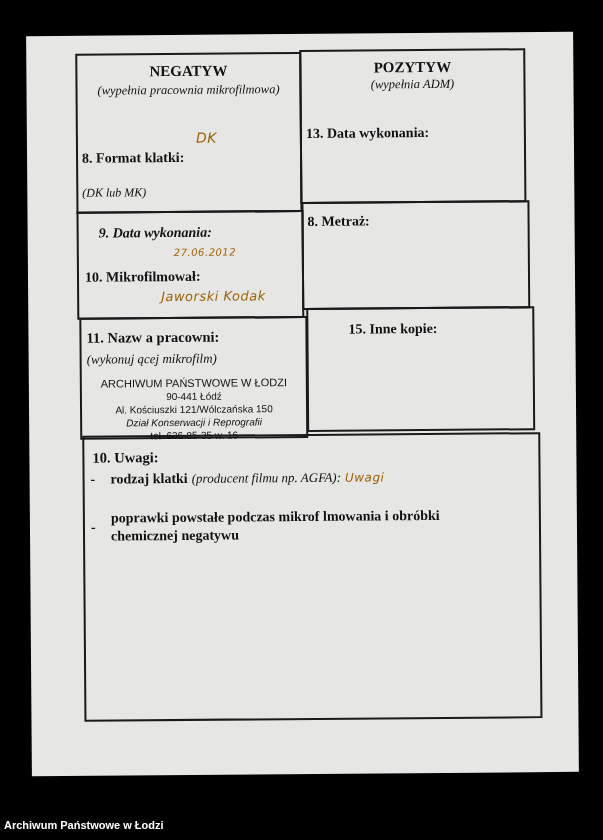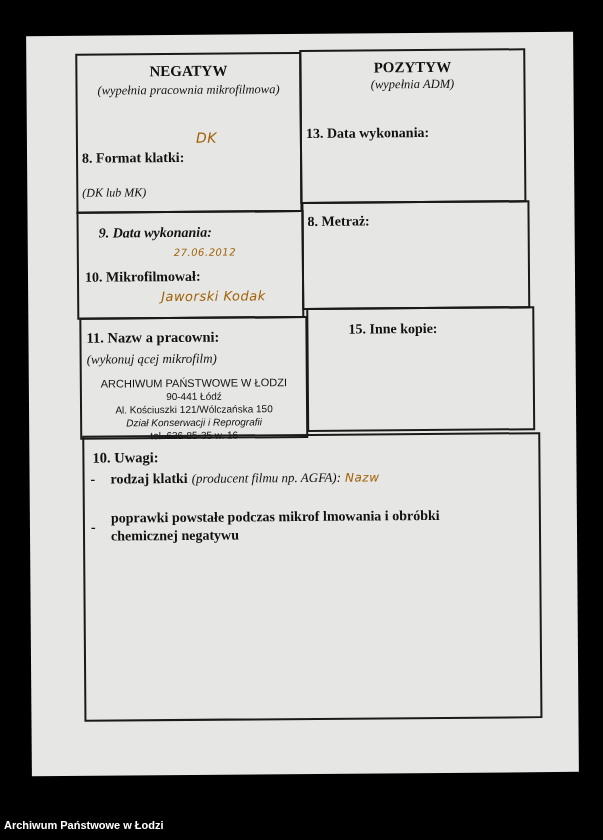--- a/index.html
+++ b/index.html
@@ -79,21 +79,21 @@
     <div class="cell" style="left:229px;top:256px;width:228px;height:124px;">
       <div class="lbl" style="left:4px;top:12px;margin-left:36px;">15. Inne kopie:</div>
     </div>
 
     <div class="cell" style="left:4px;top:382px;width:458px;height:286px;">
       <div class="lbl" style="left:8px;top:12px;font-size:14.5px;">10. Uwagi:</div>
       <div class="bullet" style="left:6px;top:34px;">-</div>
       <div style="position:absolute;left:26px;top:32px;white-space:nowrap;">
         <span class="bold" style="font-size:14px;">rodzaj klatki</span>
         <span class="ital" style="font-size:13px;">(producent filmu np. AGFA):</span>
-        <span class="hand" style="position:static;font-size:12px;">Nazw</span>
+        <span class="hand" style="position:static;font-size:12px;">Uwagi</span>
       </div>
       <div class="bullet" style="left:6px;top:82px;">-</div>
       <div class="bold" style="position:absolute;left:26px;top:72px;font-size:14px;line-height:18px;white-space:nowrap;">
         <div>poprawki powstałe podczas mikrof lmowania i obróbki</div>
         <div>chemicznej negatywu</div>
       </div>
     </div>
 
   </div>
 </div>

